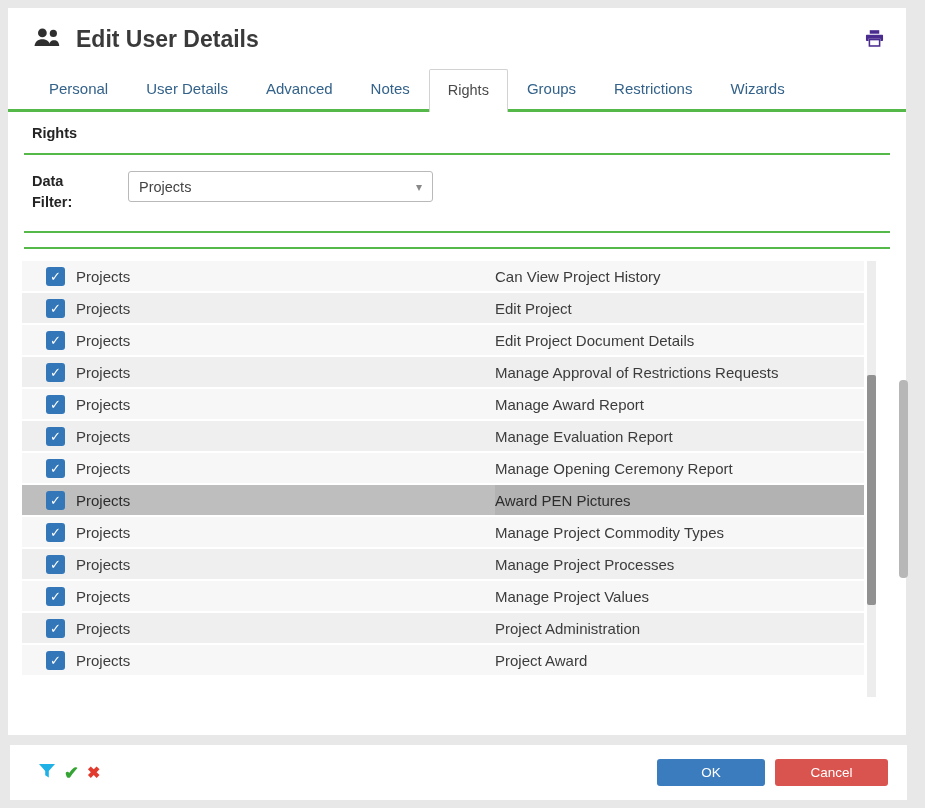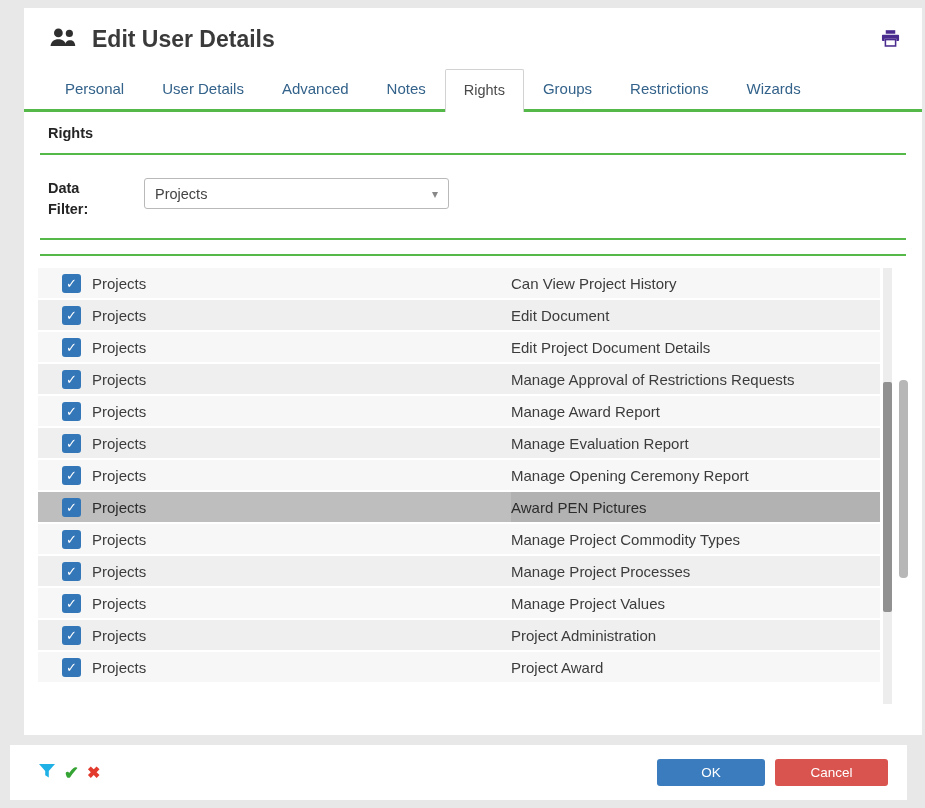--- a/index.html
+++ b/index.html
@@ -8,21 +8,21 @@
     position: relative;
     background: #e8e8e8;
     font-family: "Liberation Sans", sans-serif;
     overflow: hidden;
     color: #3c3c3c;
   }
 
   
   .main-panel {
     position: absolute;
-    left: 24px; top: 8px;
+    left: 8px; top: 8px;
     width: 898px; height: 727px;
     background: #fff;
     overflow: hidden;
   }
 
   
   .header {
     display: flex;
     align-items: center;
     gap: 14px;
@@ -72,21 +72,21 @@
   .ghr {
     border: 0;
     border-top: 2px solid var(--accent_green);
     margin: 0 16px;
   }
 
   
   .filter-row {
     display: flex;
     align-items: flex-start;
-    padding: 23px 16px 18px 24px;
+    padding: 16px 16px 18px 24px;
   }
   .filter-label {
     width: 62px;
     font-size: 14.5px;
     font-weight: 700;
     color: #242424;
     line-height: 1.45;
     margin-right: 34px;
   }
   .filter-select {
@@ -254,21 +254,21 @@
   <div class="rights-list">
     <div class="rows">
         <div class="row">
     <span class="cb">✓</span>
     <span class="cat">Projects</span>
     <span class="rname">Can View Project History</span>
   </div>
         <div class="row">
     <span class="cb">✓</span>
     <span class="cat">Projects</span>
-    <span class="rname">Edit Document</span>
+    <span class="rname">Edit Project</span>
   </div>
         <div class="row">
     <span class="cb">✓</span>
     <span class="cat">Projects</span>
     <span class="rname">Edit Project Document Details</span>
   </div>
         <div class="row">
     <span class="cb">✓</span>
     <span class="cat">Projects</span>
     <span class="rname">Manage Approval of Restrictions Requests</span>

